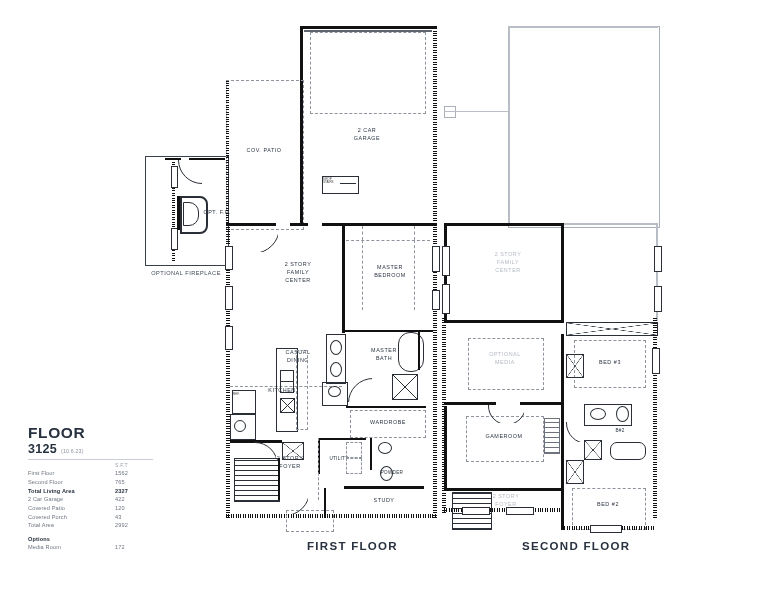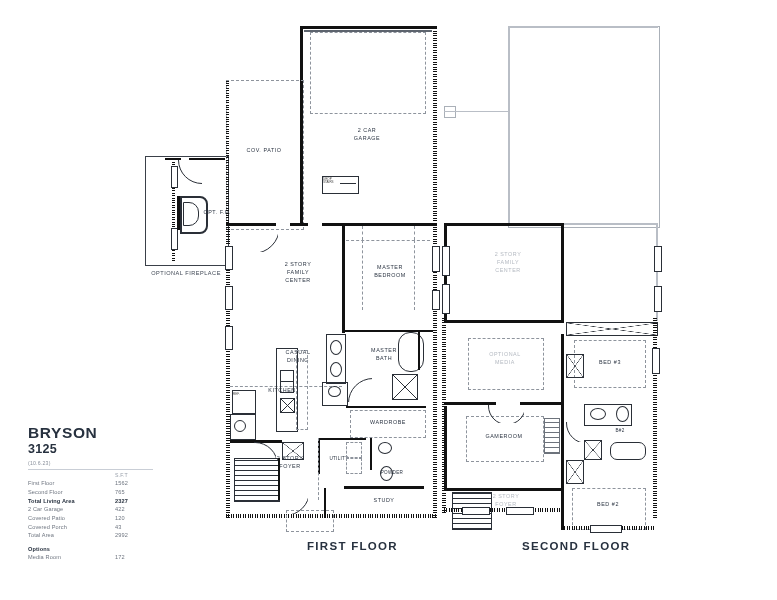--- a/index.html
+++ b/index.html
@@ -9,21 +9,21 @@
     font-family:"Liberation Sans", sans-serif;
     color:#27313f;
     overflow:hidden;
     position:relative;
   }
   #sheet{position:absolute;inset:0;}
 
   
   #legend{position:absolute;left:28px;top:425px;width:125px;}
   .brand{font-size:15.5px;font-weight:bold;letter-spacing:.6px;color:#27313f;line-height:1.0;}
-  .planrow{display:flex;align-items:baseline;gap:4px;margin-top:1px;flex-direction:column;}
+  .planrow{display:flex;align-items:baseline;gap:4px;margin-top:1px;}
   .plannum{font-size:12.5px;font-weight:bold;letter-spacing:.3px;color:#27313f;}
   .plandate{font-size:5.2px;color:#8a919c;letter-spacing:.2px;}
   .rule{height:1px;background:#c9ced6;margin:3px 0 2px 0;}
   .tbl{width:100%;border-collapse:collapse;}
   .tbl td{font-size:5.6px;color:#6f7681;padding:1.55px 0;letter-spacing:.12px;line-height:1;vertical-align:baseline;}
   .tbl td.v{text-align:left;width:38px;padding-left:8px;color:#6f7681;}
   .tbl tr.hd td{color:#9aa1ab;font-size:5.2px;}
   .tbl tr.bold td{font-weight:bold;color:#27313f;}
   .tbl tr.opt td{font-weight:bold;color:#27313f;padding-top:6px;}
 
@@ -65,21 +65,21 @@
   .stairg{position:absolute;border:1px solid #6d737c;
     background-image:repeating-linear-gradient(0deg,#6d737c 0 1px,transparent 1px 5px);}
   .win{position:absolute;background:#ffffff;border:1px solid #2a2f37;}
 </style>
 </head>
 <body>
 
 <div id="sheet">
 
   <div id="legend">
-    <div class="brand">BRYSON</div>
+    <div class="brand">FLOOR</div>
     <div class="planrow">
       <span class="plannum">3125</span>
       <span class="plandate">(10.6.23)</span>
     </div>
     <div class="rule"></div>
     <table class="tbl">
       <tbody>
         <tr class="hd">
           <td></td>
           <td class="v">S.F.T</td>

